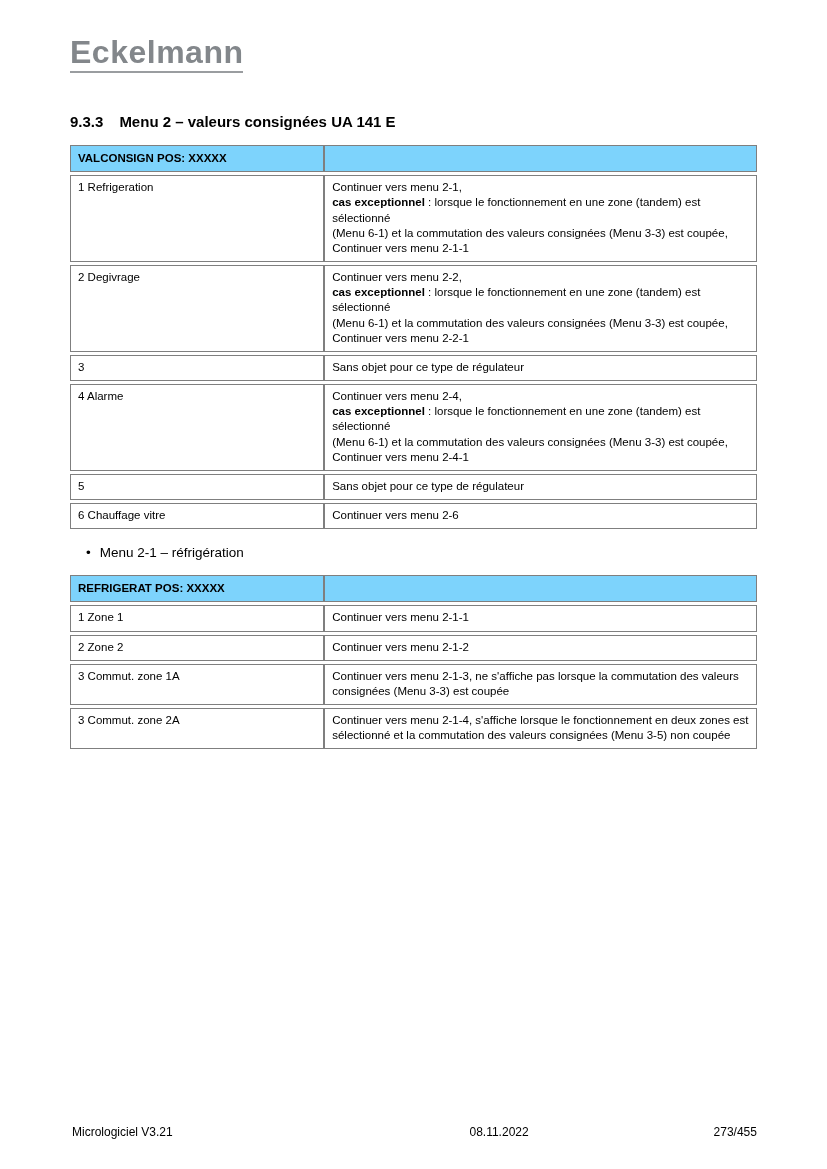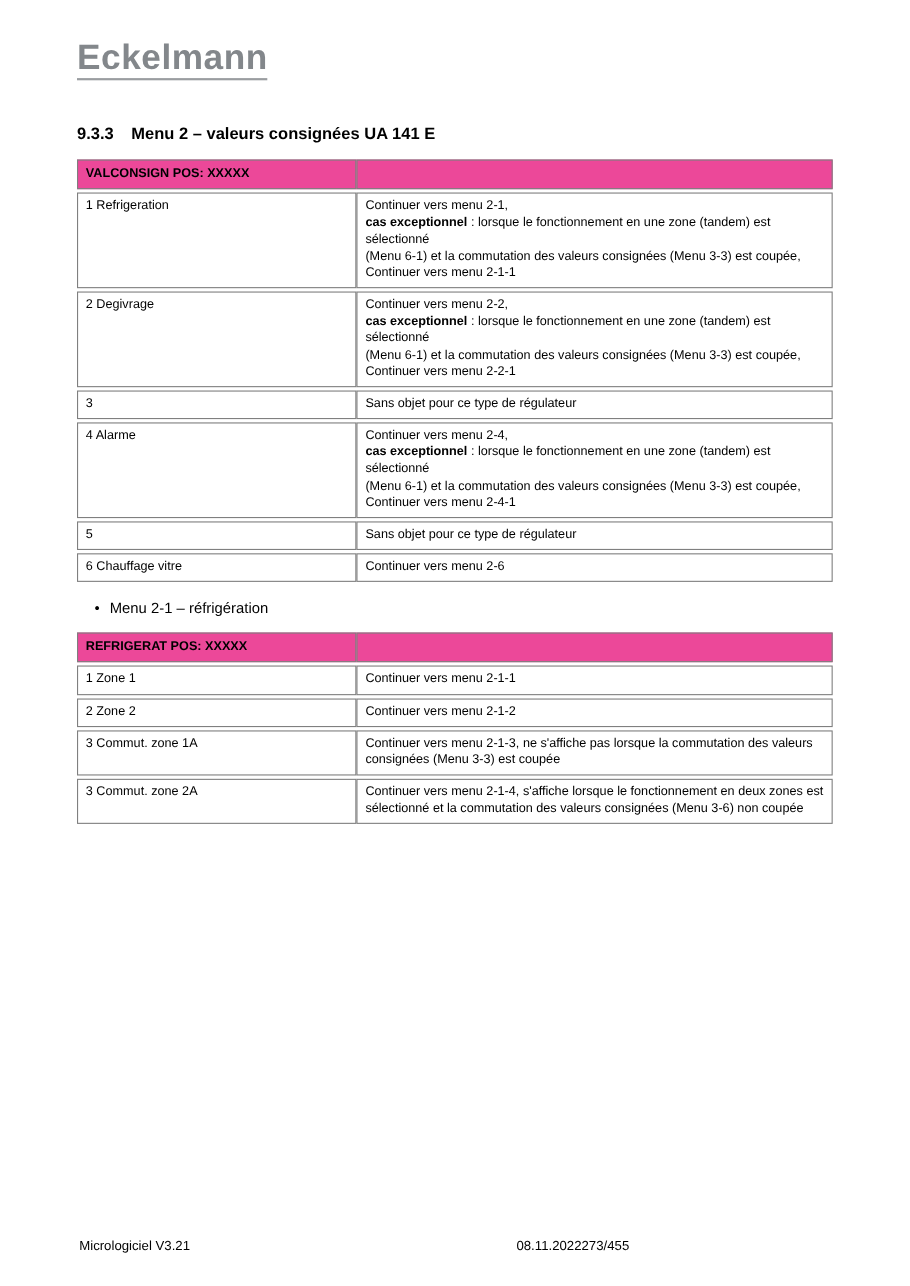--- a/index.html
+++ b/index.html
@@ -26,37 +26,37 @@
     width:100%; margin-top:12px;
     border-collapse:separate; border-spacing:0 3px;
     font-size:11.5px; line-height:1.32;
   }
   table.menu-table th, table.menu-table td {
     border:1px solid #7f7f7f;
     padding:4px 7px 5px 7px;
     vertical-align:top; text-align:left;
   }
   table.menu-table th {
-    background:#ec4899; font-weight:bold; font-size:11.5px;
+    background:#7dd3fc; font-weight:bold; font-size:11.5px;
     padding-top:5px; padding-bottom:5px;
   }
   td.col-item { width:37%; }
   td.col-desc b { font-weight:bold; }
 
   .bullet-row { margin:13px 0 0 16px; font-size:13.5px; }
   .bullet-row .bullet { margin-right:9px; }
 
   .footer {
     position:absolute; left:72px; right:70px; bottom:30px;
     display:flex; font-size:12px;
   }
   .footer span { flex:1; }
   .footer .f-left { text-align:left; }
   .footer .f-center { text-align:right; }
-  .footer .f-right { }
+  .footer .f-right { text-align:right; }
 </style>
 </head>
 <body>
 
 <div class="page">
 
   <div class="logo">
     <span class="logo-text">Eckelmann</span>
   </div>
 
@@ -146,21 +146,21 @@
         </tr>
         <tr>
           <td class="col-item">3 Commut. zone 1A</td>
           <td class="col-desc">
             <div><span>Continuer vers menu 2-1-3, ne s'affiche pas lorsque la commutation des valeurs consignées (Menu 3-3) est coupée</span></div>
           </td>
         </tr>
         <tr>
           <td class="col-item">3 Commut. zone 2A</td>
           <td class="col-desc">
-            <div><span>Continuer vers menu 2-1-4, s'affiche lorsque le fonctionnement en deux zones est sélectionné et la commutation des valeurs consignées (Menu 3-6) non coupée</span></div>
+            <div><span>Continuer vers menu 2-1-4, s'affiche lorsque le fonctionnement en deux zones est sélectionné et la commutation des valeurs consignées (Menu 3-5) non coupée</span></div>
           </td>
         </tr>
       </tbody>
     </table>
 
   <div class="footer">
     <span class="f-left">Micrologiciel V3.21</span>
     <span class="f-center">08.11.2022</span>
     <span class="f-right">273/455</span>
   </div>

